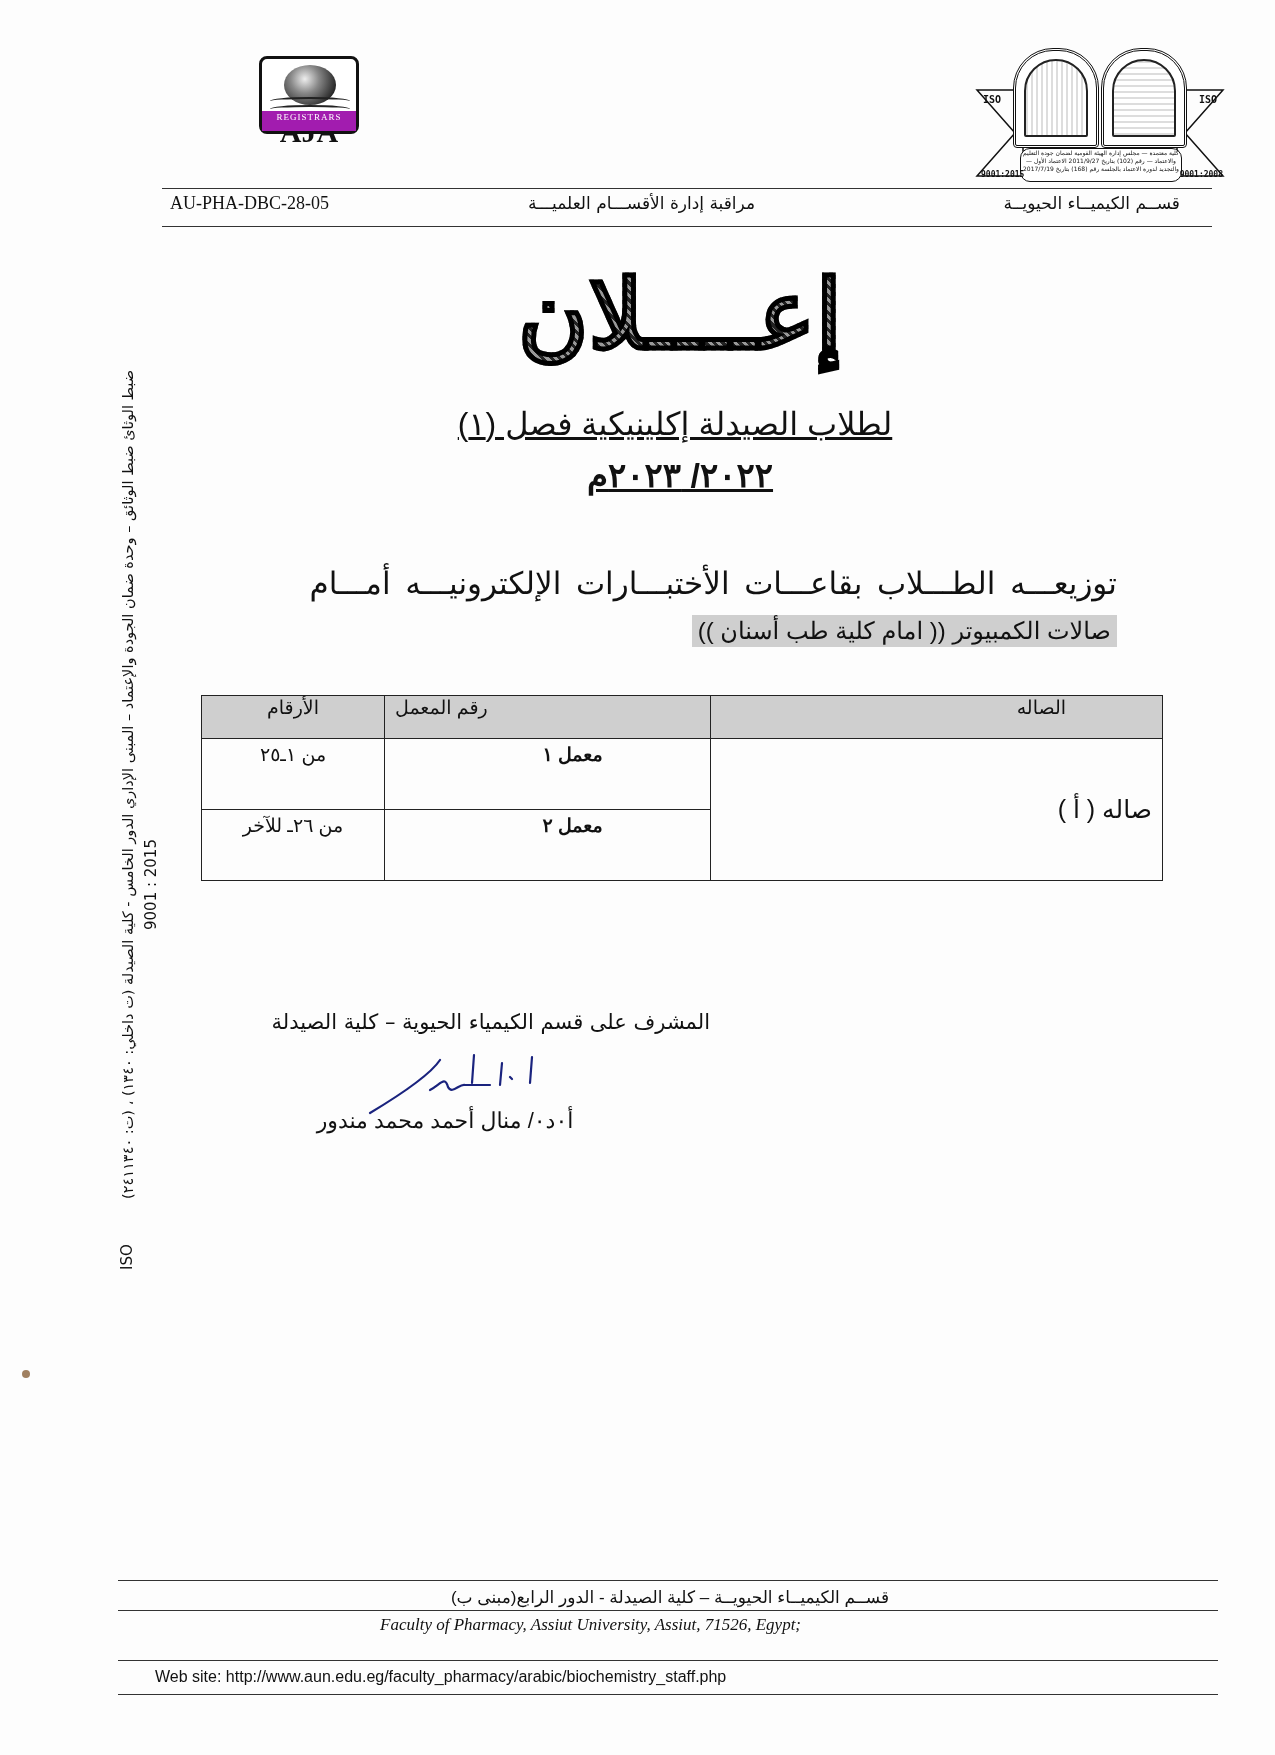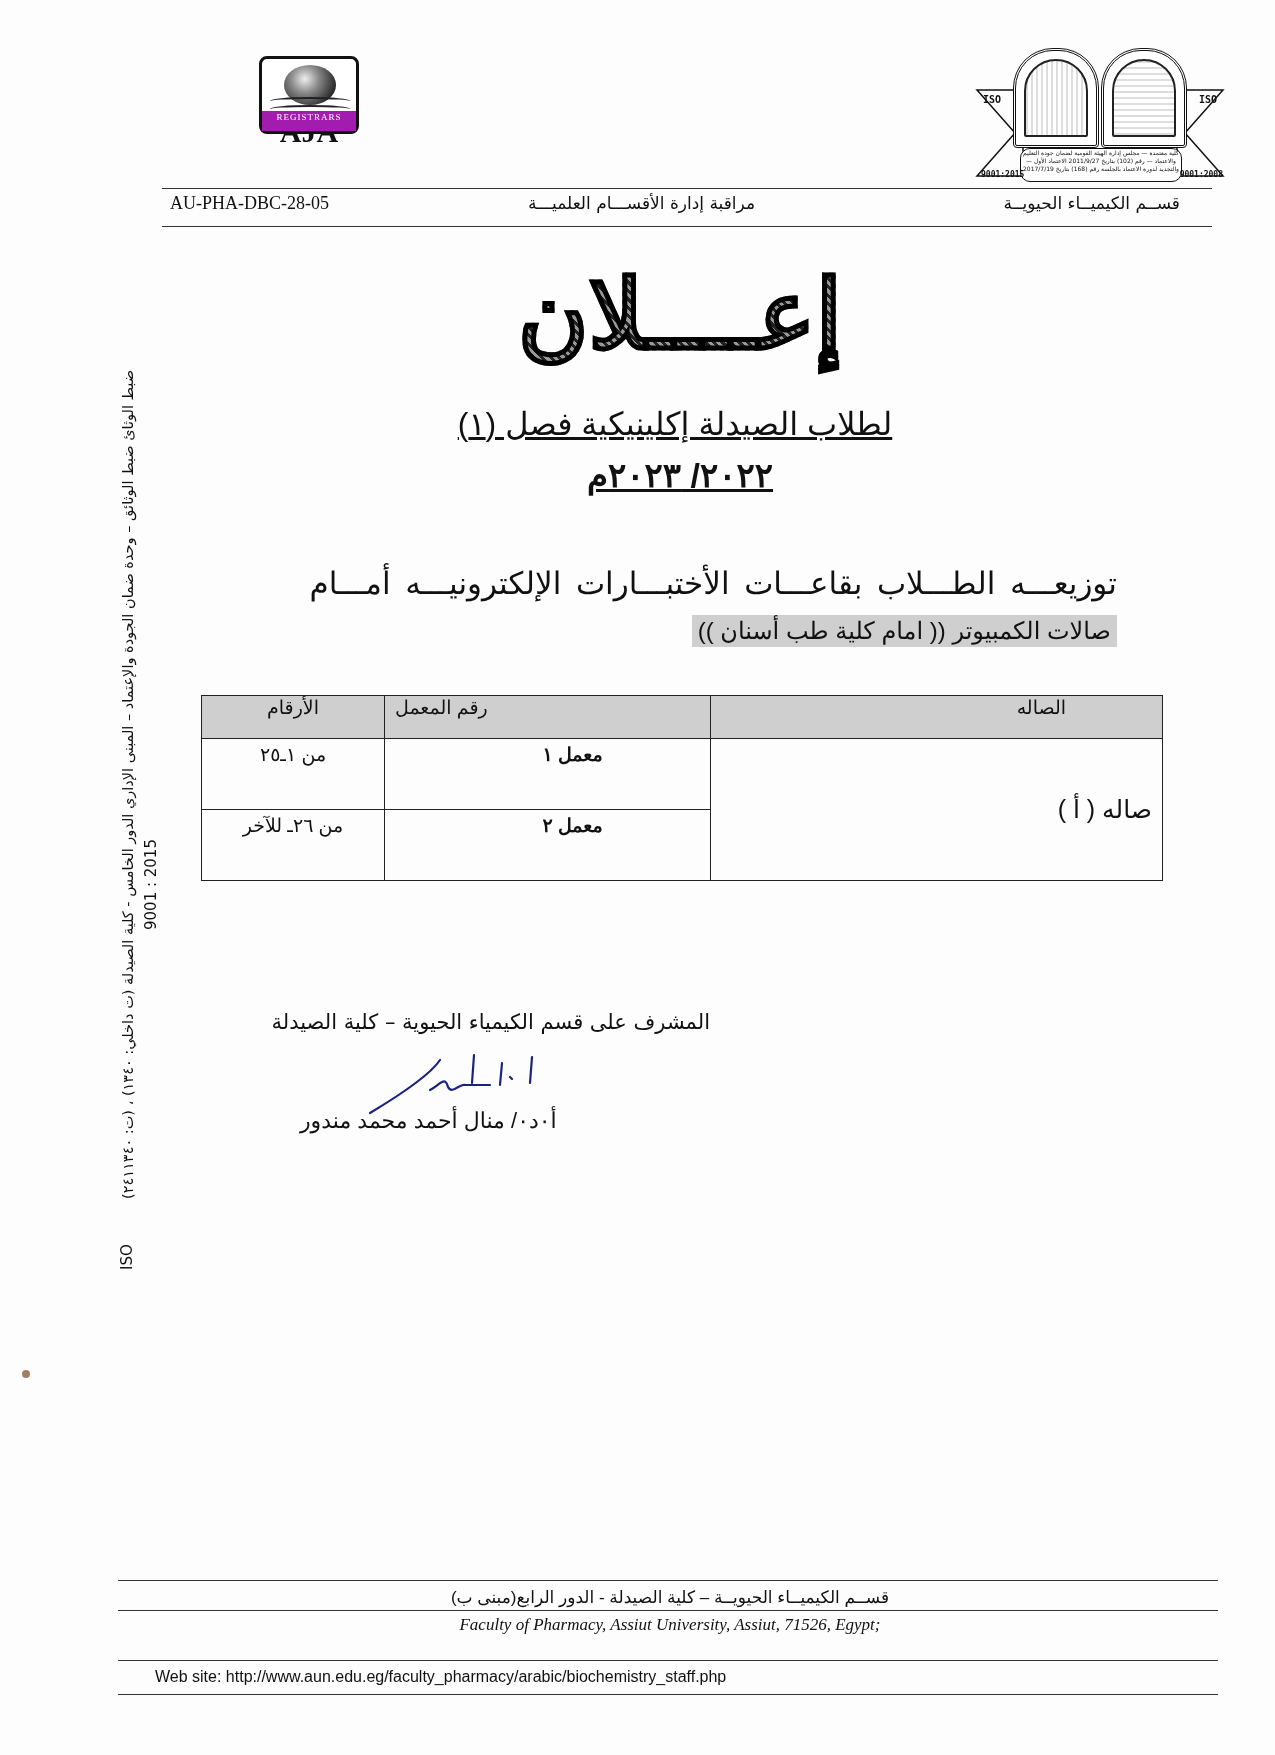--- a/index.html
+++ b/index.html
@@ -46,27 +46,27 @@
   table.grid th.c1 { text-align:right; padding-right:96px; width:345px; }
   table.grid th.c2 { text-align:left; width:305px; }
   table.grid th.c3 { text-align:center; }
   table.grid td { height:62px; padding:4px 10px; }
   table.grid td.hall { vertical-align:middle; text-align:right; font-size:25px; padding-right:10px; }
   table.grid td.lab { text-align:center; font-weight:bold; padding-left:60px; }
   table.grid td.rng { text-align:center; }
 
   .sup { left:240px; top:1010px; width:470px; text-align:right; font-size:21px; font-family:"DejaVu Sans", sans-serif; }
   .sig { left:360px; top:1045px; width:200px; height:70px; }
-  .name { left:300px; top:1108px; width:290px; text-align:left; font-size:22px; font-family:"Liberation Sans", sans-serif; }
+  .name { left:300px; top:1108px; width:290px; text-align:center; font-size:22px; font-family:"Liberation Sans", sans-serif; }
 
   .side { left:118px; top:370px; width:40px; height:930px; }
   .side .txt { position:absolute; left:0; top:0; width:930px; transform-origin:0 0; transform:translate(0,930px) rotate(-90deg); font-size:14.5px; white-space:nowrap; direction:rtl; text-align:right; line-height:20px; }
 
   .foot1 { left:420px; top:1587px; width:500px; text-align:center; font-size:17px; font-family:"Liberation Sans", sans-serif; }
-  .foot2 { left:380px; top:1615px; width:580px; text-align:center; font-size:17px; font-style:italic; font-family:"Liberation Serif", serif; }
+  .foot2 { left:380px; top:1615px; width:580px; font-size:17px; font-style:italic; font-family:"Liberation Serif", serif; }
   .foot3 { left:155px; top:1668px; font-size:16px; font-family:"Liberation Sans", sans-serif; }
   .dot { width:8px; height:8px; border-radius:50%; background:#a08060; }
 </style>
 </head>
 <body>
 
 <div class="abs aja">
   <div class="globe"></div>
   <div class="swoosh" style="top:38px"></div>
   <div class="swoosh" style="top:46px"></div>

